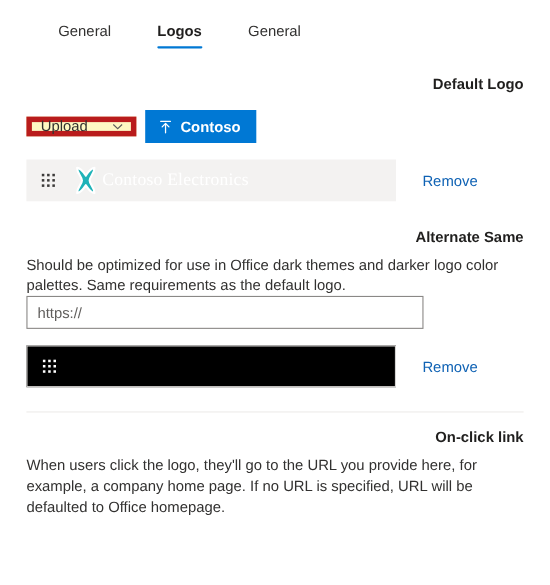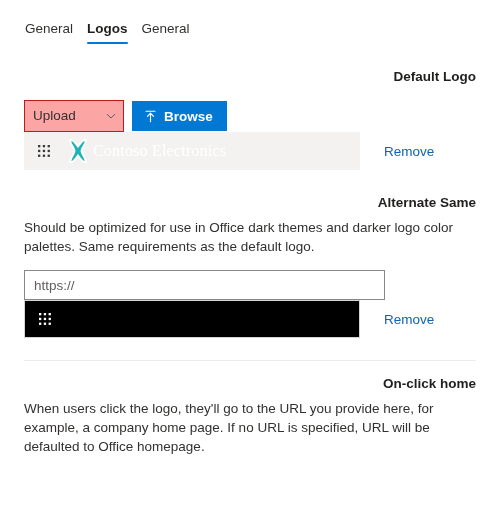--- a/index.html
+++ b/index.html
@@ -42,20 +42,21 @@
     height: 24px;
   }
   .tab {
     position: relative;
     font-size: 13.5px;
     color: #323130;
     line-height: 18px;
     padding: 0 1px 6px 1px;
     cursor: pointer;
     white-space: nowrap;
+    margin-left: 28px;
   }
   .tab.selected {
     font-weight: bold;
     color: #201f1e;
   }
   .tab.selected::after {
     content: "";
     position: absolute;
     left: 1px;
     right: 1px;
@@ -92,23 +93,23 @@
   
   .controls-row {
     display: flex;
     align-items: center;
     gap: 8px;
     margin-top: 14px;
   }
   .dropdown {
     position: relative;
     width: 100px;
-    height: 32px;
-    border: 1px solid #b91c1c;
-    background: #fca5a5;
+    height: 18px;
+    border: 5px solid #b91c1c;
+    background: #fef9c3;
     box-sizing: border-box;
     display: flex;
     align-items: center;
     padding: 0 8px;
     cursor: pointer;
   }
   .dropdown-value {
     font-size: 13.5px;
     color: #323130;
     line-height: 18px;
@@ -140,20 +141,21 @@
   .upload-icon {
     width: 13px;
     height: 13px;
     display: block;
   }
 
   
   .logo-row {
     display: flex;
     align-items: center;
+    margin-top: 15px;
   }
   .logo-preview {
     width: 336px;
     height: 38px;
     display: flex;
     align-items: center;
     box-sizing: border-box;
   }
   .logo-preview.light {
     background: #f3f2f1;
@@ -198,21 +200,20 @@
     display: block;
     width: 361px;
     height: 30px;
     box-sizing: border-box;
     border: 1px solid #8a8886;
     background: #ffffff;
     padding: 0 9px;
     font-family: "Liberation Sans", sans-serif;
     font-size: 13.5px;
     color: #323130;
-    margin-top: 14px;
     outline: none;
   }
   .text-input::placeholder { color: #605e5c; opacity: 1; }
 
   
   .divider {
     height: 1px;
     background: #edebe9;
     margin-top: 22px;
   }
@@ -238,21 +239,21 @@
         <svg class="chevron" viewBox="0 0 10 10">
           <path d="M1 3.2 L5 7 L9 3.2" fill="none" stroke="#605e5c" stroke-width="1"></path>
         </svg>
       </div>
       <button class="btn-primary">
         <svg class="upload-icon" viewBox="0 0 16 16">
           <path d="M2.5 1.6 H13.5" stroke="#ffffff" stroke-width="1.4" fill="none" stroke-linecap="round"></path>
           <path d="M8 14.4 V4.2" stroke="#ffffff" stroke-width="1.4" fill="none" stroke-linecap="round"></path>
           <path d="M4.2 7.8 L8 4 L11.8 7.8" stroke="#ffffff" stroke-width="1.4" fill="none" stroke-linecap="round" stroke-linejoin="round"></path>
         </svg>
-        <span>Browse</span>
+        <span>Contoso</span>
       </button>
     </div>
 
     <div class="logo-row">
       <div class="logo-preview light">
         <svg class="drag-handle" viewBox="0 0 16 16">
           <g fill="#3b3a39">
             <rect x="2" y="2" width="2.3" height="2.3"></rect>
             <rect x="6.8" y="2" width="2.3" height="2.3"></rect>
             <rect x="11.6" y="2" width="2.3" height="2.3"></rect>
@@ -295,18 +296,18 @@
           </g>
         </svg>
       </div>
       <a class="remove-link">Remove</a>
     </div>
   </div>
 
   <div class="divider"></div>
 
   <div class="section" style="margin-top:14px;">
-    <div class="section-label">On-click home</div>
+    <div class="section-label">On-click link</div>
     <div class="section-desc">When users click the logo, they'll go to the URL you provide here, for example, a company home page. If no URL is specified, URL will be defaulted to Office homepage.</div>
 
   </div>
 
 </div>
 
 </body></html>

